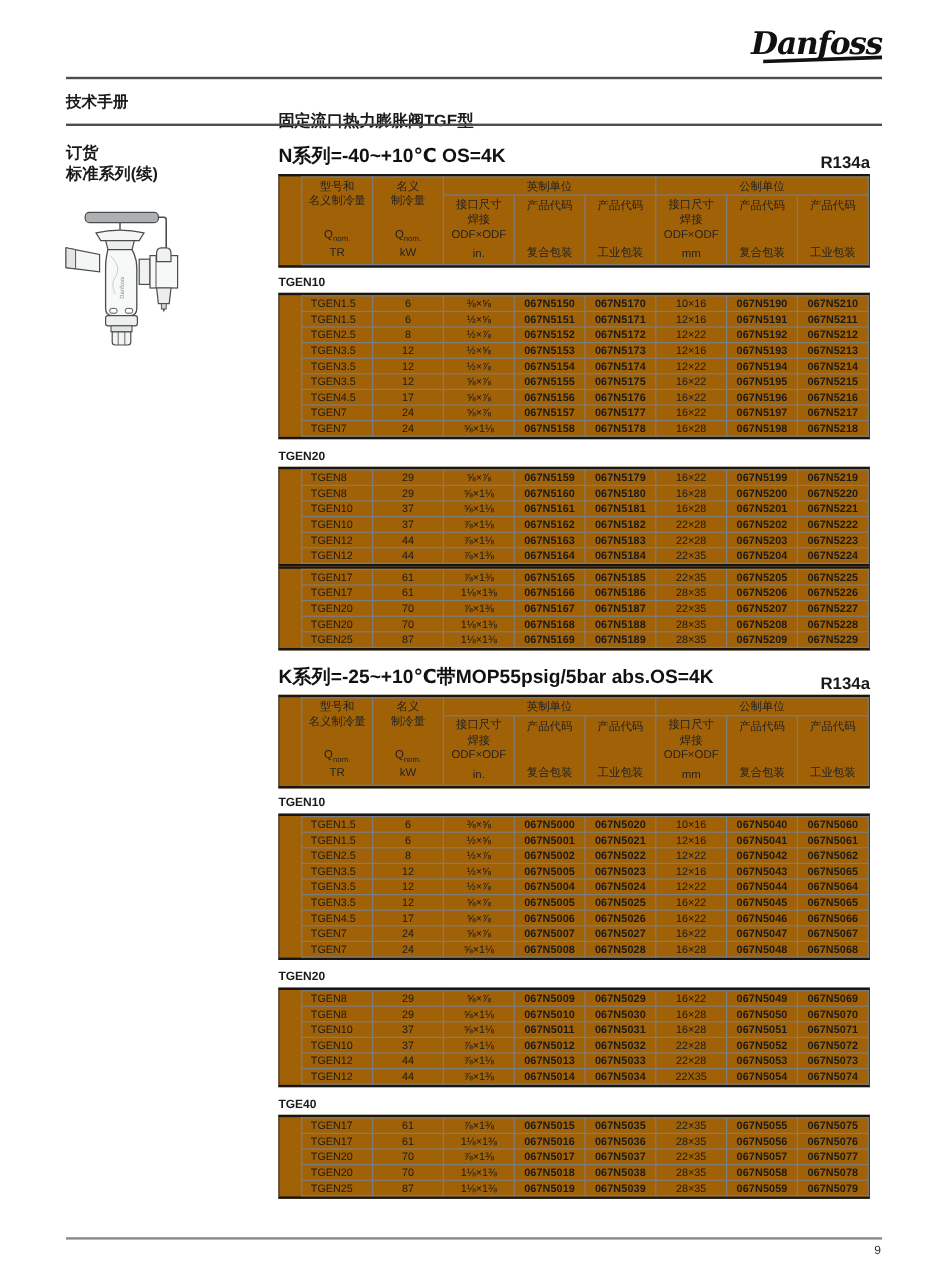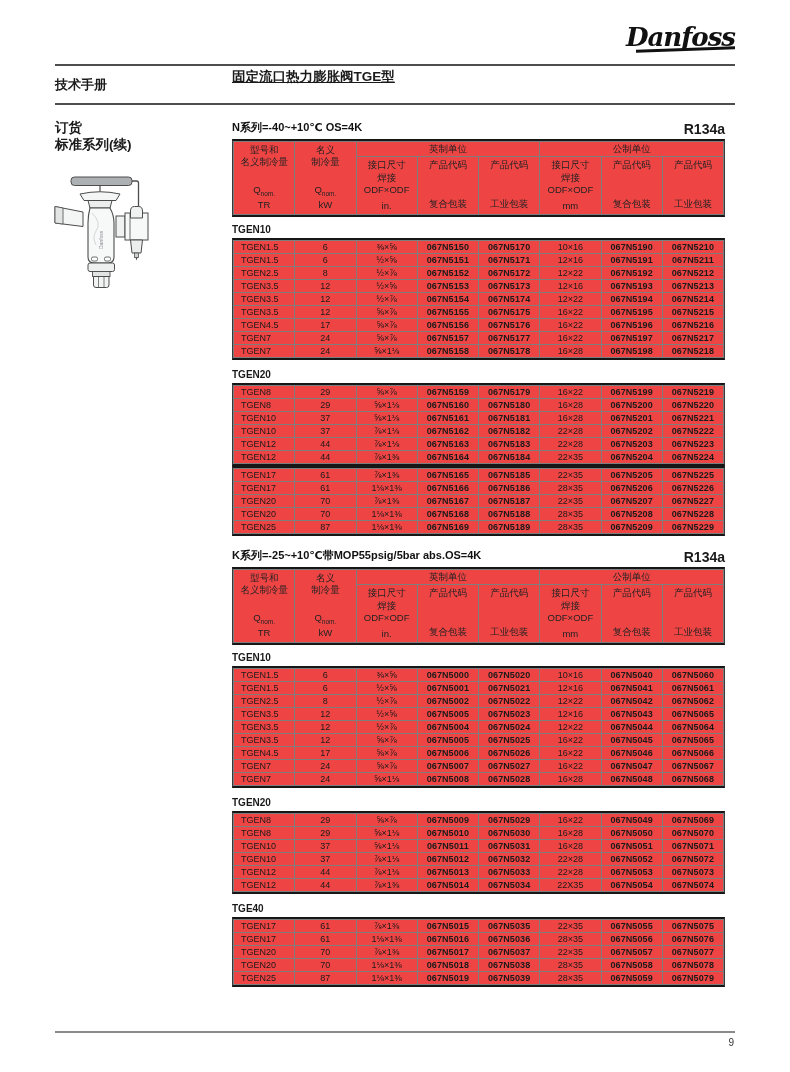--- a/index.html
+++ b/index.html
@@ -13,32 +13,32 @@
   .logo { position:absolute; top:24px; right:55px; text-align:center; }
   .logo-text {
     font-family:"DejaVu Serif",serif; font-style:italic; font-weight:700;
     font-size:26px; letter-spacing:-1px; color:#111; line-height:1;
   }
   .logo-underline { height:2.5px; background:#111; margin-top:-2px; margin-left:10px; transform:skewY(-2deg); }
   .rule { position:absolute; left:55px; width:680px; background:#4d4d4d; }
   .rule1 { top:64px; height:2px; }
   .rule2 { top:103px; height:1.5px; }
   .doc-type  { position:absolute; left:55px;  top:76px; font-size:13px; font-weight:600; }
-  .doc-title { position:absolute; left:232px; top:68px; font-size:13.5px; font-weight:700;text-decoration:underline; }
+  .doc-title { position:absolute; left:232px; top:92px; font-size:13.5px; font-weight:700; }
   
   .side-label { position:absolute; left:55px; font-size:13.5px; font-weight:600; }
   .side-l1 { top:119px; }
   .side-l2 { top:136px; }
   .valve { position:absolute; left:50px; top:173px; }
   
   .main { position:absolute; left:232px; top:120px; width:493px; }
   .note-row { display:flex; justify-content:space-between; align-items:flex-end; margin-bottom:3px; }
-  .series-note { font-size:11px; font-weight:600; color:#111; padding-bottom:1px; }
+  .series-note { font-size:16px; font-weight:600; color:#111; padding-bottom:1px; }
   .refrigerant { font-size:14px; font-weight:700; line-height:1; }
-  .tblwrap { border:1.5px solid #3a3a3a; border-top:2.5px solid #161616; border-bottom:2.5px solid #161616; background:#ef4444; }
+  .tblwrap { border:1.5px solid #3a3a3a; border-top:2.5px solid #161616; border-bottom:2.5px solid #161616; background:#a16207;padding-left:18px; }
   table { width:100%; border-collapse:collapse; table-layout:fixed; }
   td { border:1px solid #7d7d7d; font-size:9px; text-align:center; padding:0 1px; overflow:hidden; white-space:nowrap; }
   
   .head-tbl td { font-size:9.5px; color:#222; }
   .group-cell { height:15px; font-size:9.5px;margin-left:40px; }
   .hcell { display:flex; flex-direction:column; justify-content:space-between; align-items:center; height:100%; padding:2px 0 3px 0; }
   .hcell .top-lines, .hcell .bot-lines { display:flex; flex-direction:column; align-items:center; line-height:1.3; }
   .detail-cell { height:57px; vertical-align:top; }
   .rowspan-cell { vertical-align:top; }
   .rowspan-cell .hcell { height:72px; }

